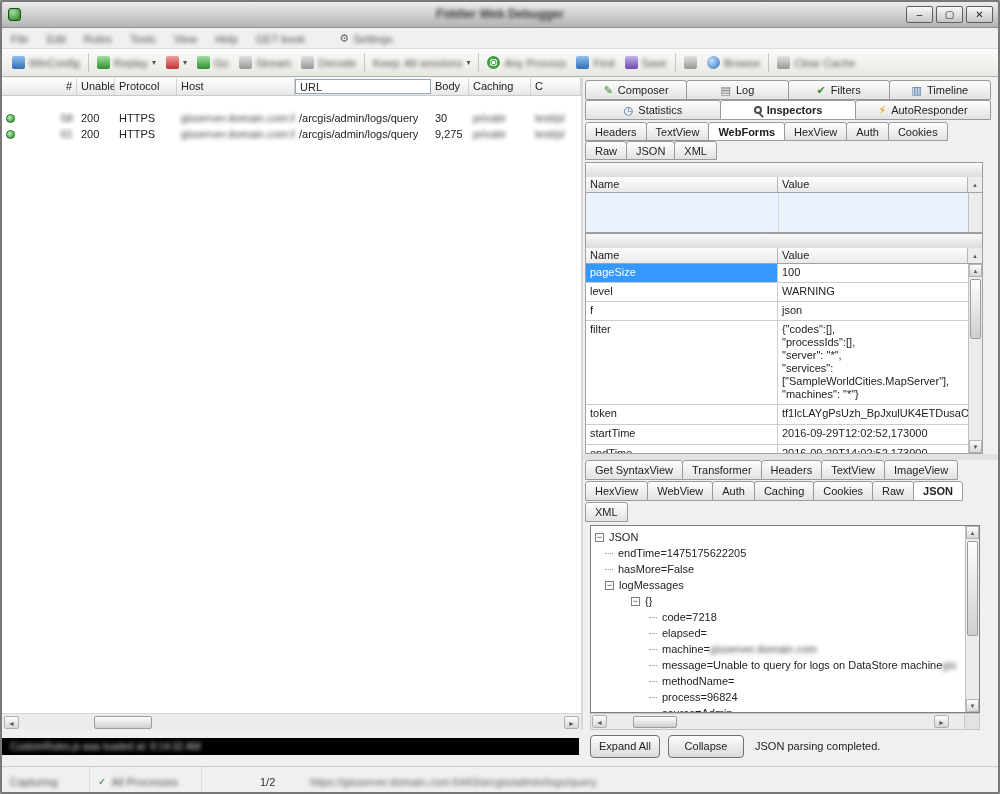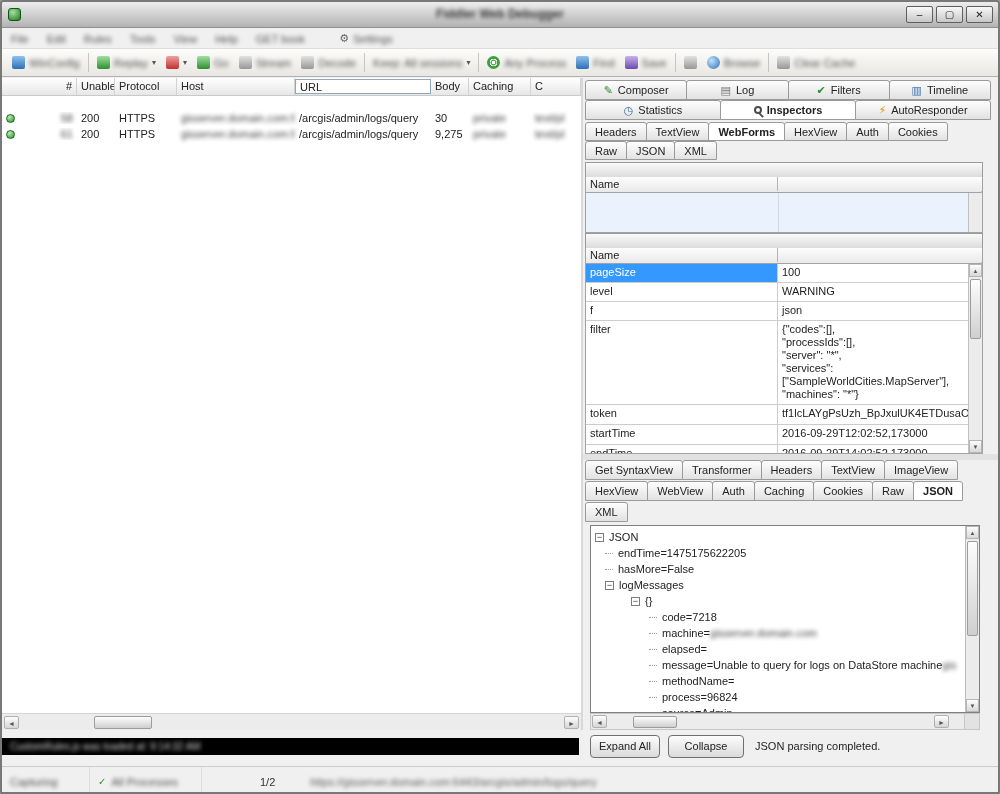--- a/index.html
+++ b/index.html
@@ -95,21 +95,21 @@
   .lens { width:8px; height:8px; border:2px solid #4c4c4c; border-radius:50%;
           display:inline-block; position:relative; flex:none; }
   .lens::after { content:""; position:absolute; right:-4px; bottom:-4px; width:6px; height:2px;
                  background:#4c4c4c; transform:rotate(45deg); }
 
   .sect { position:absolute; left:2px; width:398px; height:15px;
           background:linear-gradient(#fafafa,#c7c7c7); border:1px solid #9a9a9a;
           font-weight:bold; font-size:11px; padding:12px 4px; line-height:13px; }
   .qs-h{top:84px;} .body-h{top:155px;}
   .thead { position:absolute; left:2px; width:398px; height:16px; display:flex;
-           border:1px solid #a2a2a2; border-top:none; background:linear-gradient(#fdfdfd,#e9e9e9);flex-direction:column; }
+           border:1px solid #a2a2a2; border-top:none; background:linear-gradient(#fdfdfd,#e9e9e9); }
   .qs-t{top:99px;} .body-t{top:170px;}
   .th { padding:1px 4px; }
   .th.nm{width:192px; border-right:1px solid #b5b5b5;}
   .th.vl{flex:1; border-right:1px solid #b5b5b5;}
   .th.sb{width:14px; display:flex; align-items:center; justify-content:center;
          font-size:6px; color:#555; background:#ececec; padding:0; }
   .qs-body { position:absolute; left:2px; top:115px; width:398px; height:40px;
              background:#e9f2fd; border:1px solid #a2a2a2; border-top:none; }
   .qs-body::before { content:""; position:absolute; left:192px; top:0; bottom:0; width:1px; background:#ccd9e8; }
   .side-sb { position:absolute; right:0; top:0; width:14px; height:100%;
@@ -506,26 +506,26 @@
       <div class="trow d2">
         <span class="exp">−</span>
         <span>{}</span>
       </div>
       <div class="trow d3">
         <span class="dash"></span>
         <span>code=7218</span>
       </div>
       <div class="trow d3">
         <span class="dash"></span>
+        <span>elapsed=</span>
+      </div>
+      <div class="trow d3">
+        <span class="dash"></span>
         <span>machine=</span>
         <span class="blur">gisserver.domain.com</span>
-      </div>
-      <div class="trow d3">
-        <span class="dash"></span>
-        <span>elapsed=</span>
       </div>
       <div class="trow d3">
         <span class="dash"></span>
         <span>message=Unable to query for logs on DataStore machine </span>
         <span class="blur">gis</span>
       </div>
       <div class="trow d3">
         <span class="dash"></span>
         <span>methodName=</span>
       </div>

